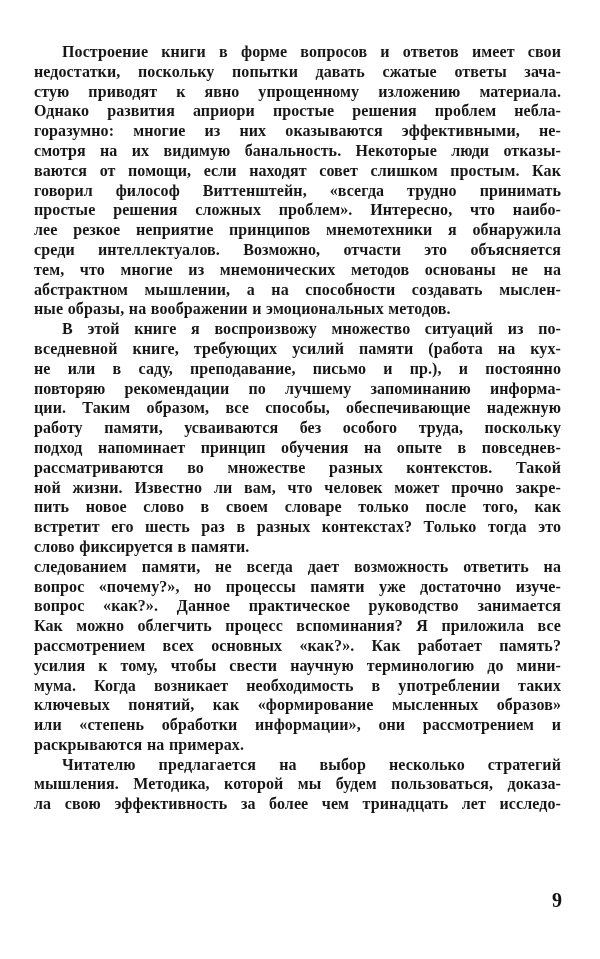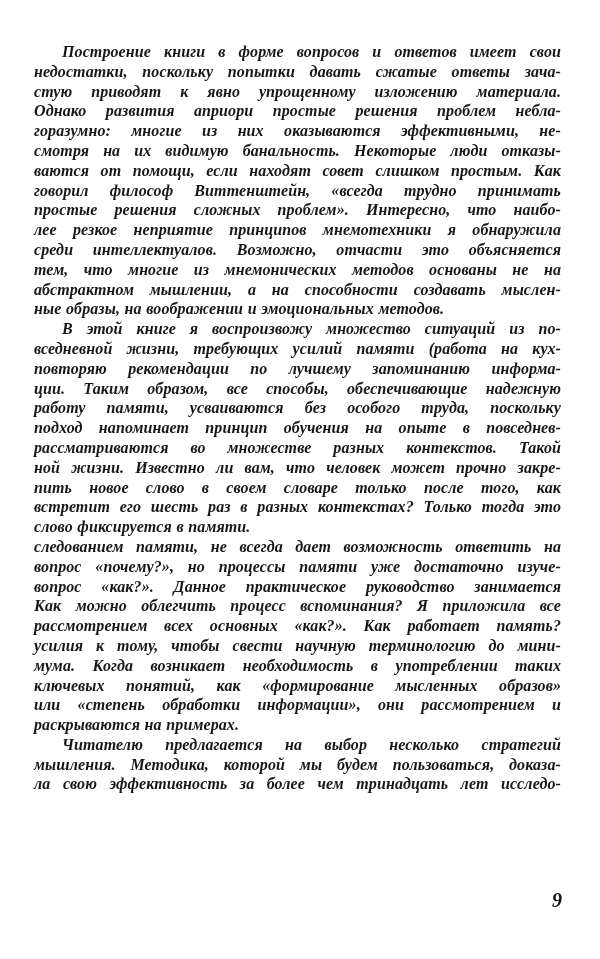--- a/index.html
+++ b/index.html
@@ -13,21 +13,20 @@
     height: 959px;
     overflow: hidden;
     font-family: "Liberation Serif", "DejaVu Serif", serif;
     font-weight: 700;
     color: #171717;
   }
   .page {
     position: absolute;
     inset: 0;
     background: #ffffff;
-    font-style: italic;
   }
   .text-block {
     position: absolute;
     left: 34px;
     top: 42px;
     width: 527px;
   }
   .paragraph {
     margin: 0;
     padding: 0;
@@ -73,21 +72,22 @@
         <div class="line">говорил философ Виттенштейн, «всегда трудно принимать</div>
         <div class="line">простые решения сложных проблем». Интересно, что наибо-</div>
         <div class="line">лее резкое неприятие принципов мнемотехники я обнаружила</div>
         <div class="line">среди интеллектуалов. Возможно, отчасти это объясняется</div>
         <div class="line">тем, что многие из мнемонических методов основаны не на</div>
         <div class="line">абстрактном мышлении, а на способности создавать мыслен-</div>
         <div class="line para-end">ные образы, на воображении и эмоциональных методов.</div>
       </div>
       <div class="paragraph">
         <div class="line indent">В этой книге я воспроизвожу множество ситуаций из по-</div>
-        <div class="line">вседневной жизни, требующих усилий памяти (работа на кух-</div>
+        <div class="line">вседневной книге, требующих усилий памяти (работа на кух-</div>
+        <div class="line">не или в саду, преподавание, письмо и пр.), и постоянно</div>
         <div class="line">повторяю рекомендации по лучшему запоминанию информа-</div>
         <div class="line">ции. Таким образом, все способы, обеспечивающие надежную</div>
         <div class="line">работу памяти, усваиваются без особого труда, поскольку</div>
         <div class="line">подход напоминает принцип обучения на опыте в повседнев-</div>
         <div class="line">рассматриваются во множестве разных контекстов. Такой</div>
         <div class="line">ной жизни. Известно ли вам, что человек может прочно закре-</div>
         <div class="line">пить новое слово в своем словаре только после того, как</div>
         <div class="line">встретит его шесть раз в разных контекстах? Только тогда это</div>
         <div class="line para-end">слово фиксируется в памяти.</div>
       </div>

